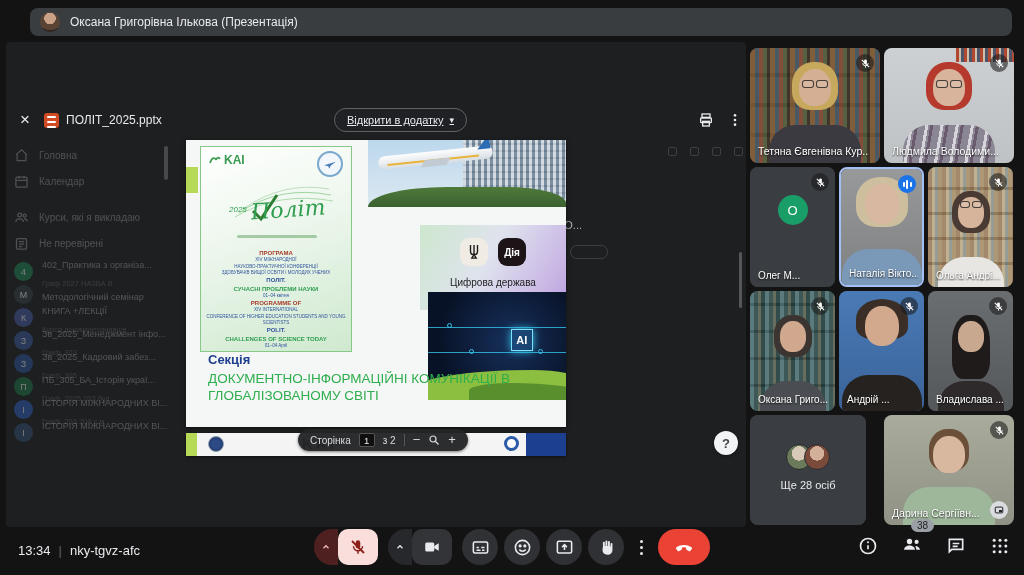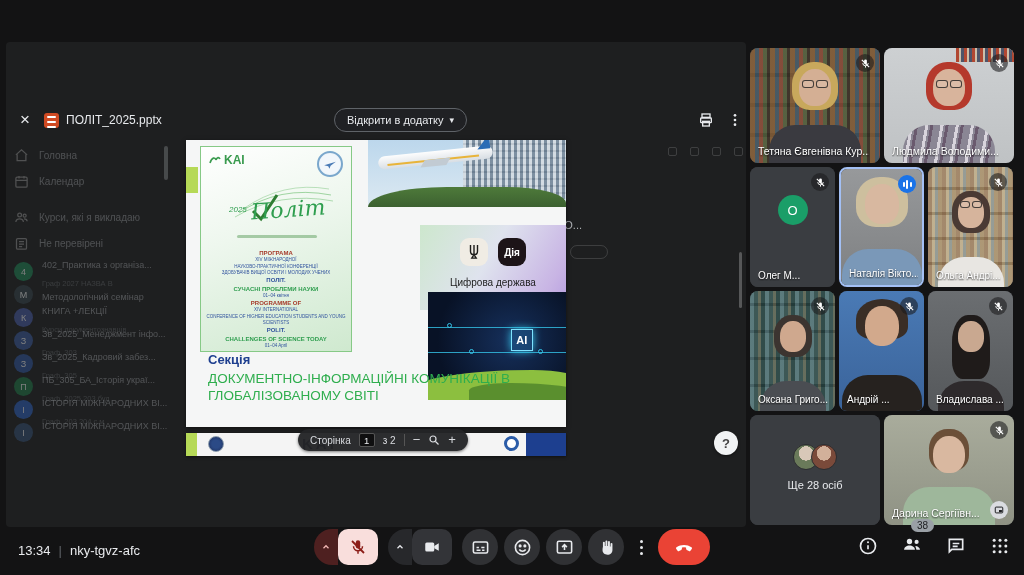--- a/index.html
+++ b/index.html
@@ -16,21 +16,21 @@
 
   
   .stage { position:absolute; left:6px; top:42px; width:740px; height:485px; background:#1e1f20; border-radius:4px; }
 
   
   .vclose { position:absolute; left:20px; top:110px; color:#e8eaed; font-size:17px; line-height:20px; cursor:default; }
   .ppticon { position:absolute; left:44px; top:113px; width:15px; height:15px; background:#d04a23; border-radius:3px; }
   .ppticon i { display:block; height:2px; background:#fff; margin:3px 3px 0 3px; border-radius:1px; }
   .fname { position:absolute; left:66px; top:113px; color:#e8eaed; font-size:12px; }
   .openbtn { position:absolute; left:334px; top:108px; height:24px; padding:0 12px; border:1px solid #5f6368;
-    border-radius:13px; background:#202124; color:#e8eaed; font-size:11px; display:flex; align-items:center; gap:6px; }
+    border-radius:13px; background:#202124; color:#e8eaed; font-size:11px; display:flex; align-items:center; gap:6px;text-decoration:underline; }
   .openbtn .car { font-size:9px; color:#e8eaed; }
   .hicon { position:absolute; top:112px; width:16px; height:16px; }
   .hicon svg { width:16px; height:16px; }
 
   
   .faintrow { position:absolute; left:668px; top:147px; display:flex; gap:13px; opacity:.14; }
   .faintrow span { width:9px; height:9px; border:1px solid #fff; border-radius:2px; }
   .hiddentxt { position:absolute; left:558px; top:219px; color:#c4c7cb; font-size:11px; opacity:.85; }
   .hiddenbtn { position:absolute; left:570px; top:245px; width:38px; height:14px; border:1px solid rgba(255,255,255,.14); border-radius:7px; }
   .vscroll { position:absolute; left:739px; top:252px; width:3px; height:56px; background:rgba(255,255,255,.25); border-radius:2px; }
@@ -218,20 +218,24 @@
   .bbright svg { width:20px; height:20px; }
   .peoplewrap { position:relative; }
   .countbadge { position:absolute; left:9px; top:-15px; background:#9aa0a6; color:#202124; font-size:10px;
     border-radius:9px; padding:1px 6px; }
 </style>
 </head>
 <body>
 
 <div class="app">
 
+  <div class="banner">
+    <div class="avatar"></div>
+    <div class="bname">Оксана Григорівна Ількова (Презентація)</div>
+  </div>
 
   <div class="stage"></div>
 
   <div class="vclose">×</div>
   <div class="ppticon">
       <i></i>
       <i></i>
       <i></i>
     </div>
   <div class="fname">ПОЛІТ_2025.pptx</div>
@@ -579,21 +583,21 @@
     <div class="mute">
       <svg viewBox="0 0 24 24" fill="none" stroke="#fff" stroke-width="2">
           <rect x="9" y="3" width="6" height="11" rx="3" fill="#fff" stroke="none"></rect>
           <path d="M6 11a6 6 0 0 0 12 0M12 17v4"></path>
           <line x1="4" y1="4" x2="20" y2="20" stroke-width="2.4"></line>
         </svg>
     </div>
     <div class="tname">Владислава ...</div>
   </div>
 
-  <div class="tile tile-lg" style="left:750px;top:415px;width:130px;height:110px">
+  <div class="tile tile-lg" style="left:750px;top:415px;width:116px;height:110px">
     <div class="tilebg" style="background:#3a3d41"></div>
     <div class="ovflavs">
         <i></i>
         <i></i>
       </div>
     <div class="ovfltxt">Ще 28 осіб</div>
   </div>
 
   <div class="tile tile-lg" style="left:884px;top:415px;width:130px;height:110px">
     <div class="tilebg bg-sage"></div>

